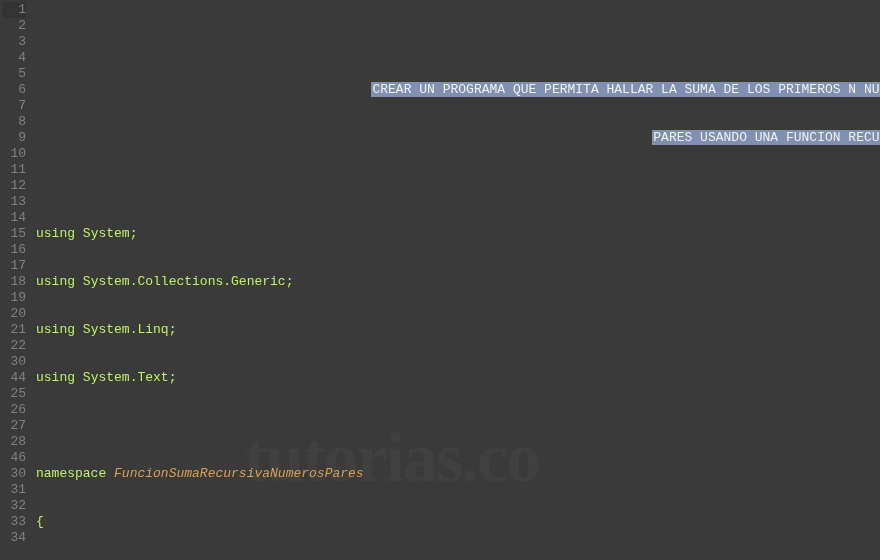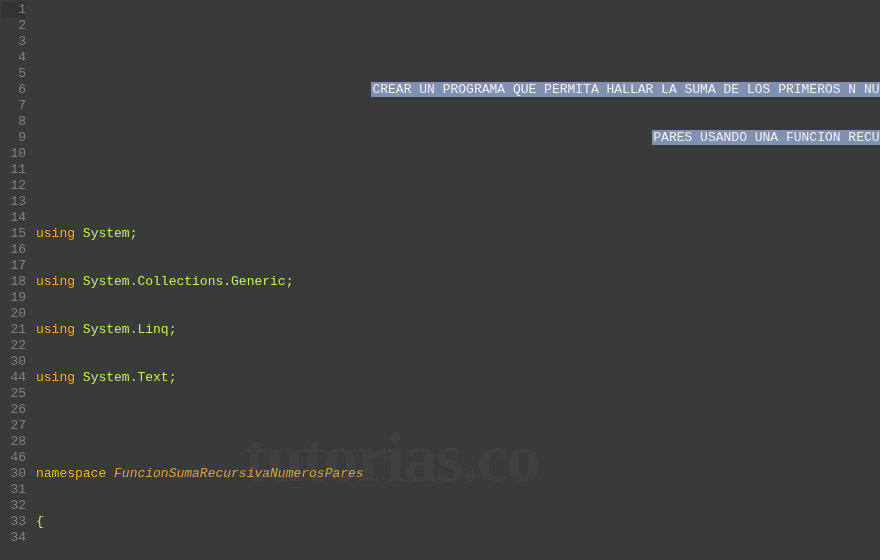--- a/index.html
+++ b/index.html
@@ -29,21 +29,21 @@
     .gutter .ln { display: block; height: 16px; }
     .gutter .ln.hl { background: #333333; }
     .code-area {
       flex: 1;
       padding: 2px 4px;
       white-space: pre;
       color: #d0d0d0;
       position: relative;
     }
     .line { height: 16px; }
-    .kw { color: #eab308; }
+    .kw { color: #bef264; }
     .cls { color: #d8a050; font-style: italic; }
     .punc { color: #bef264; }
     .sel {
       background: #8090b0;
       color: #f0f0f0;
       padding: 0 1px;
     }
     .watermark {
       position: absolute;
       left: 212px;

